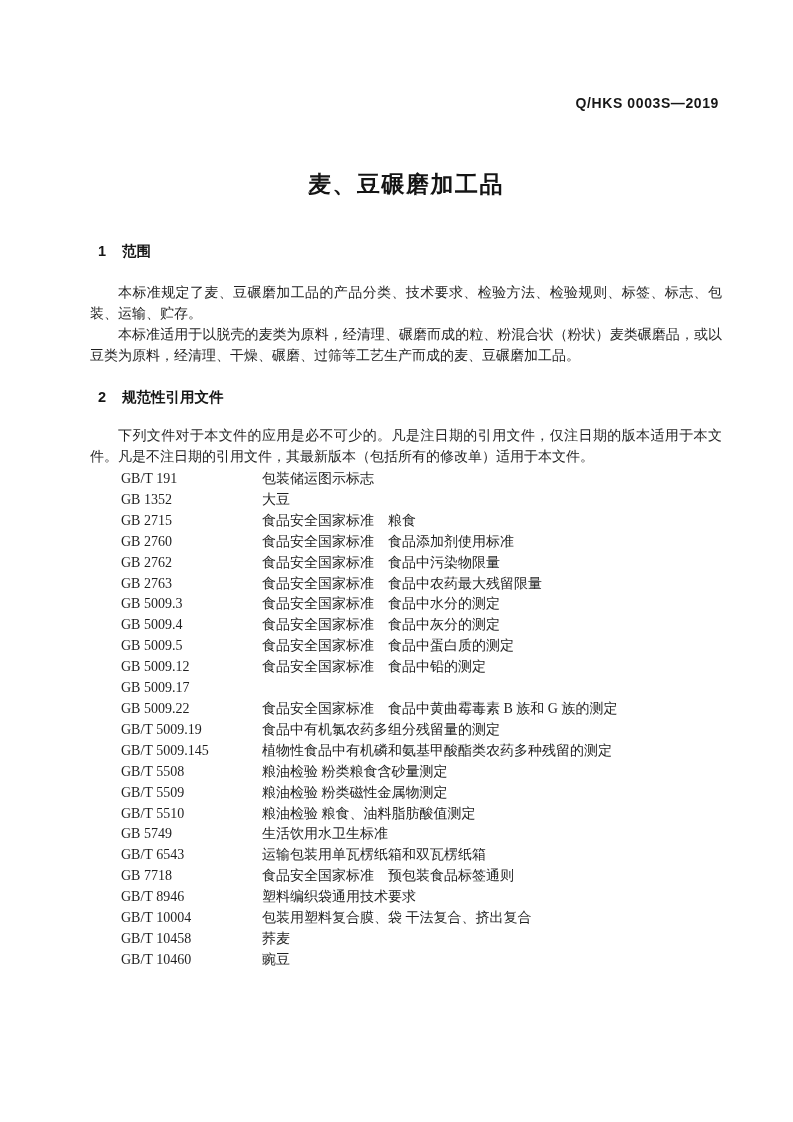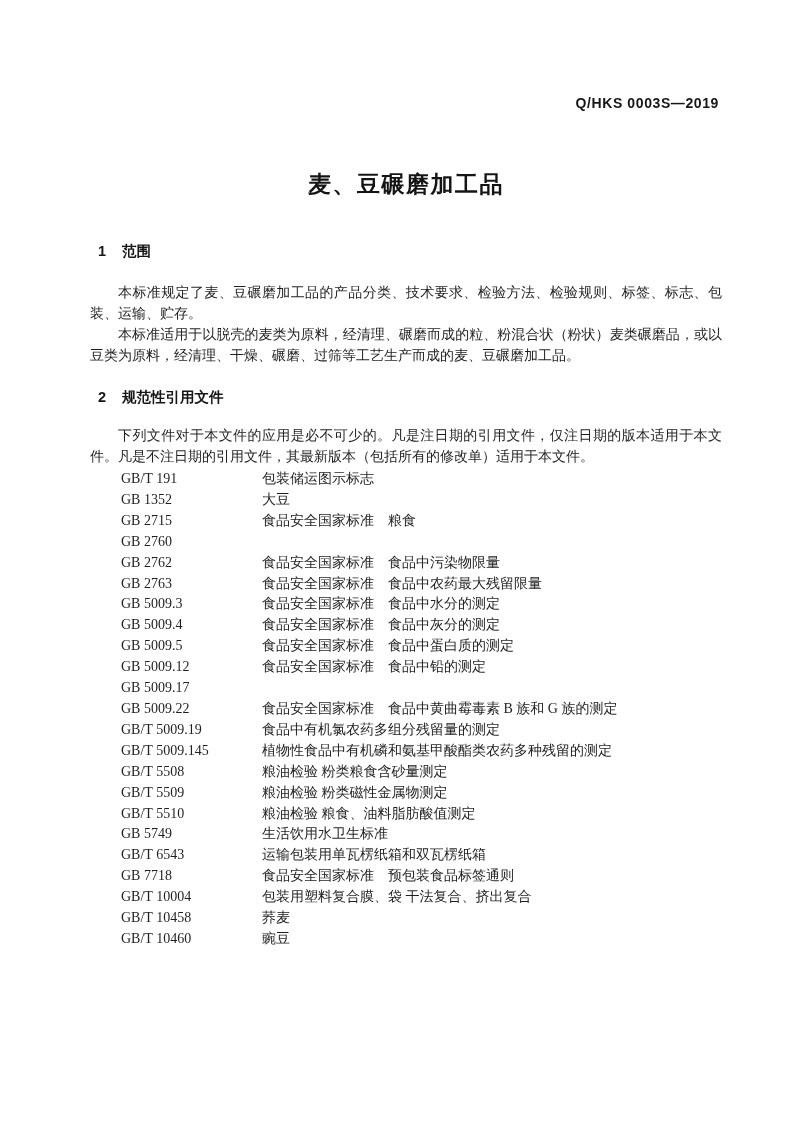--- a/index.html
+++ b/index.html
@@ -116,20 +116,21 @@
       <div class="ref-row">
         <span class="ref-code">GB 1352</span>
         <span class="ref-title">大豆</span>
       </div>
       <div class="ref-row">
         <span class="ref-code">GB 2715</span>
         <span class="ref-title">食品安全国家标准　粮食</span>
       </div>
       <div class="ref-row">
         <span class="ref-code">GB 2760</span>
+        <span class="ref-title">食品安全国家标准　食品添加剂使用标准</span>
       </div>
       <div class="ref-row">
         <span class="ref-code">GB 2762</span>
         <span class="ref-title">食品安全国家标准　食品中污染物限量</span>
       </div>
       <div class="ref-row">
         <span class="ref-code">GB 2763</span>
         <span class="ref-title">食品安全国家标准　食品中农药最大残留限量</span>
       </div>
       <div class="ref-row">
@@ -181,20 +182,24 @@
       </div>
       <div class="ref-row">
         <span class="ref-code">GB/T 6543</span>
         <span class="ref-title">运输包装用单瓦楞纸箱和双瓦楞纸箱</span>
       </div>
       <div class="ref-row">
         <span class="ref-code">GB 7718</span>
         <span class="ref-title">食品安全国家标准　预包装食品标签通则</span>
       </div>
       <div class="ref-row">
+        <span class="ref-code">GB/T 8946</span>
+        <span class="ref-title">塑料编织袋通用技术要求</span>
+      </div>
+      <div class="ref-row">
         <span class="ref-code">GB/T 10004</span>
         <span class="ref-title">包装用塑料复合膜、袋 干法复合、挤出复合</span>
       </div>
       <div class="ref-row">
         <span class="ref-code">GB/T 10458</span>
         <span class="ref-title">荞麦</span>
       </div>
       <div class="ref-row">
         <span class="ref-code">GB/T 10460</span>
         <span class="ref-title">豌豆</span>

